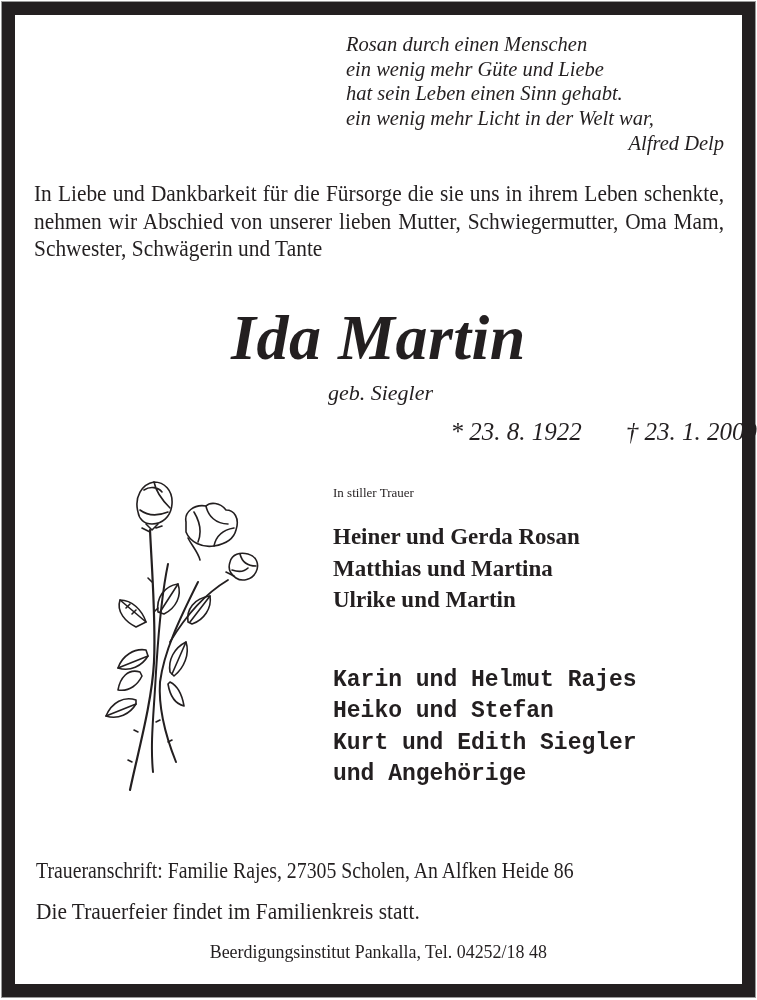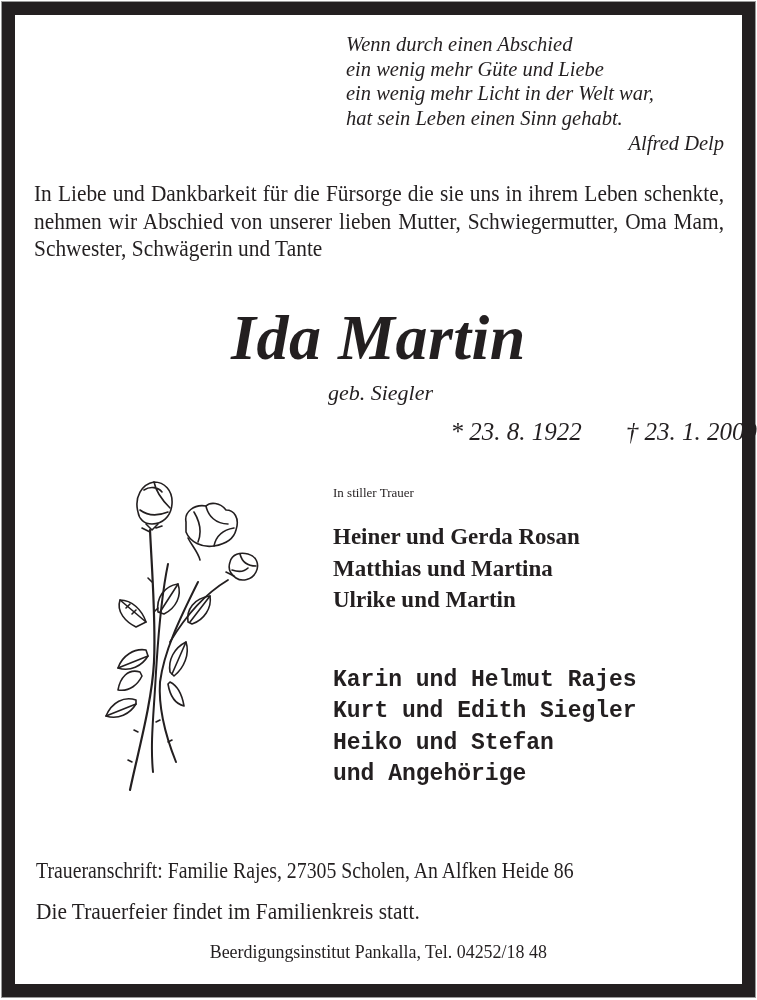--- a/index.html
+++ b/index.html
@@ -55,24 +55,24 @@
     white-space: nowrap;
   }
   .footer-undertaker span { display: inline-block; transform: scaleX(0.92); }
 </style>
 </head>
 <body>
 
 <div class="frame"></div>
 
 <div class="quote serif">
-  <span class="line">Wenn durch einen Abschied</span>
+  <span class="line">Rosan durch einen Menschen</span>
   <span class="line">ein wenig mehr Güte und Liebe</span>
+  <span class="line">hat sein Leben einen Sinn gehabt.</span>
   <span class="line">ein wenig mehr Licht in der Welt war,</span>
-  <span class="line">hat sein Leben einen Sinn gehabt.</span>
   <span class="author">Alfred Delp</span>
 </div>
 
 <div class="intro serif">In Liebe und Dankbarkeit für die Fürsorge die sie uns in ihrem Leben schenkte, nehmen wir Abschied von unserer lieben Mutter, Schwiegermutter, Oma Mam, Schwester, Schwägerin und Tante</div>
 
 <div class="name serif">Ida Martin</div>
 <div class="maiden serif">geb. Siegler</div>
 <div class="dates serif">
   <span>* 23. 8. 1922</span><span class="gap"></span><span>† 23. 1. 2009</span>
 </div>
@@ -116,22 +116,22 @@
 
 <div class="mourners serif">
   <div class="lead">In stiller Trauer</div>
   <div class="group">
     <span class="name-line">Heiner und Gerda Rosan</span>
     <span class="name-line">Matthias und Martina</span>
     <span class="name-line">Ulrike und Martin</span>
   </div>
   <div class="group">
     <span class="name-line">Karin und Helmut Rajes</span>
+    <span class="name-line">Heiko und Stefan</span>
     <span class="name-line">Kurt und Edith Siegler</span>
-    <span class="name-line">Heiko und Stefan</span>
     <span class="name-line">und Angehörige</span>
   </div>
 </div>
 
 <div class="footer-address serif">Traueranschrift: Familie Rajes, 27305 Scholen, An Alfken Heide 86</div>
 <div class="footer-ceremony serif">Die Trauerfeier findet im Familienkreis statt.</div>
 <div class="footer-undertaker serif">
   <span>Beerdigungsinstitut Pankalla, Tel. 04252/18 48</span>
 </div>
 

